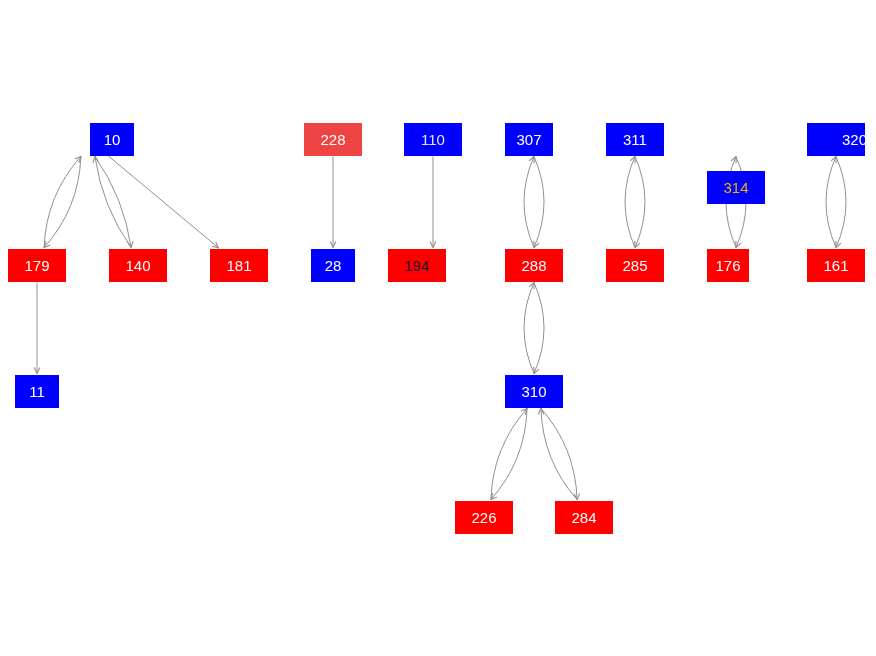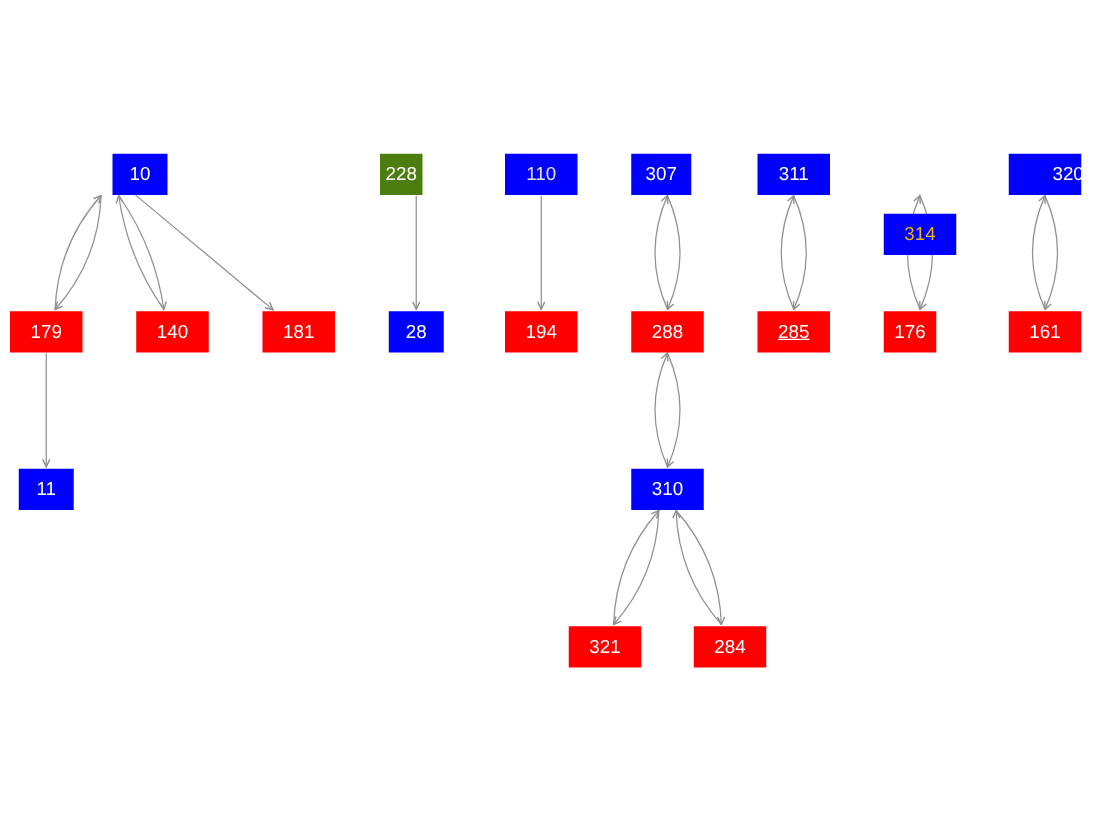--- a/index.html
+++ b/index.html
@@ -67,28 +67,28 @@
       <path d="M736.0,247.5 Q716.0,202.0 736.0,156.5" fill="none" stroke="#909090" stroke-width="1" marker-end="url(#arrow)"></path>
       <path d="M836.0,156.5 Q856.0,202.0 836.0,247.5" fill="none" stroke="#909090" stroke-width="1" marker-end="url(#arrow)"></path>
       <path d="M836.0,247.5 Q816.0,202.0 836.0,156.5" fill="none" stroke="#909090" stroke-width="1" marker-end="url(#arrow)"></path>
     </svg>
 
 <div class="node" style="left: 66px; top: 122.5px; width: 44px; height: 33px; background: rgb(0, 0, 255); color: rgb(255, 255, 255); margin-left: 24px;">10</div>
     <div class="node" style="left: 8px; top: 248.5px; width: 58px; height: 33px; background: rgb(255, 0, 0); color: rgb(255, 255, 255);">179</div>
     <div class="node" style="left: 109px; top: 248.5px; width: 58px; height: 33px; background: rgb(255, 0, 0); color: rgb(255, 255, 255);">140</div>
     <div class="node" style="left: 210px; top: 248.5px; width: 58px; height: 33px; background: rgb(255, 0, 0); color: rgb(255, 255, 255);">181</div>
     <div class="node" style="left: 15px; top: 374.5px; width: 44px; height: 33px; background: rgb(0, 0, 255); color: rgb(255, 255, 255);">11</div>
-    <div class="node" style="left: 304px; top: 122.5px; width: 34px; height: 33px; background: #4d7c0f; color: rgb(255, 255, 255);">228</div>
+    <div class="node" style="left: 304px; top: 122.5px; width: 58px; height: 33px; background: #ef4444; color: rgb(255, 255, 255);">228</div>
     <div class="node" style="left: 311px; top: 248.5px; width: 44px; height: 33px; background: rgb(0, 0, 255); color: rgb(255, 255, 255);">28</div>
     <div class="node" style="left: 404px; top: 122.5px; width: 58px; height: 33px; background: rgb(0, 0, 255); color: #e5e5e5;">110</div>
-    <div class="node" style="left: 404px; top: 248.5px; width: 58px; height: 33px; background: rgb(255, 0, 0); color: #ffffff;">194</div>
+    <div class="node" style="left: 388px; top: 248.5px; width: 58px; height: 33px; background: rgb(255, 0, 0); color: #0f172a;">194</div>
     <div class="node" style="left: 505px; top: 122.5px; width: 48px; height: 33px; background: rgb(0, 0, 255); color: rgb(255, 255, 255);">307</div>
     <div class="node" style="left: 505px; top: 248.5px; width: 58px; height: 33px; background: rgb(255, 0, 0); color: rgb(255, 255, 255);">288</div>
     <div class="node" style="left: 505px; top: 374.5px; width: 58px; height: 33px; background: rgb(0, 0, 255); color: rgb(255, 255, 255);">310</div>
-    <div class="node" style="left: 455px; top: 500.5px; width: 58px; height: 33px; background: rgb(255, 0, 0); color: rgb(255, 255, 255);">321</div>
+    <div class="node" style="left: 455px; top: 500.5px; width: 58px; height: 33px; background: rgb(255, 0, 0); color: rgb(255, 255, 255);">226</div>
     <div class="node" style="left: 555px; top: 500.5px; width: 58px; height: 33px; background: rgb(255, 0, 0); color: rgb(255, 255, 255);">284</div>
     <div class="node" style="left: 606px; top: 122.5px; width: 58px; height: 33px; background: rgb(0, 0, 255); color: rgb(255, 255, 255);">311</div>
-    <div class="node" style="left: 606px; top: 248.5px; width: 58px; height: 33px; background: rgb(255, 0, 0); color: rgb(255, 255, 255); text-decoration: underline;">285</div>
+    <div class="node" style="left: 606px; top: 248.5px; width: 58px; height: 33px; background: rgb(255, 0, 0); color: rgb(255, 255, 255);">285</div>
     <div class="node" style="left: 707px; top: 122.5px; width: 58px; height: 33px; background: rgb(0, 0, 255); color: #eab308; margin-top: 48px;">314</div>
     <div class="node" style="left: 707px; top: 248.5px; width: 42px; height: 33px; background: rgb(255, 0, 0); color: rgb(255, 255, 255);">176</div>
     <div class="node" style="left: 807px; top: 122.5px; width: 58px; height: 33px; background: rgb(0, 0, 255); color: rgb(255, 255, 255); padding-left: 37px;">320</div>
     <div class="node" style="left: 807px; top: 248.5px; width: 58px; height: 33px; background: rgb(255, 0, 0); color: rgb(255, 255, 255);">161</div>
   </div>
 
 </body></html>

